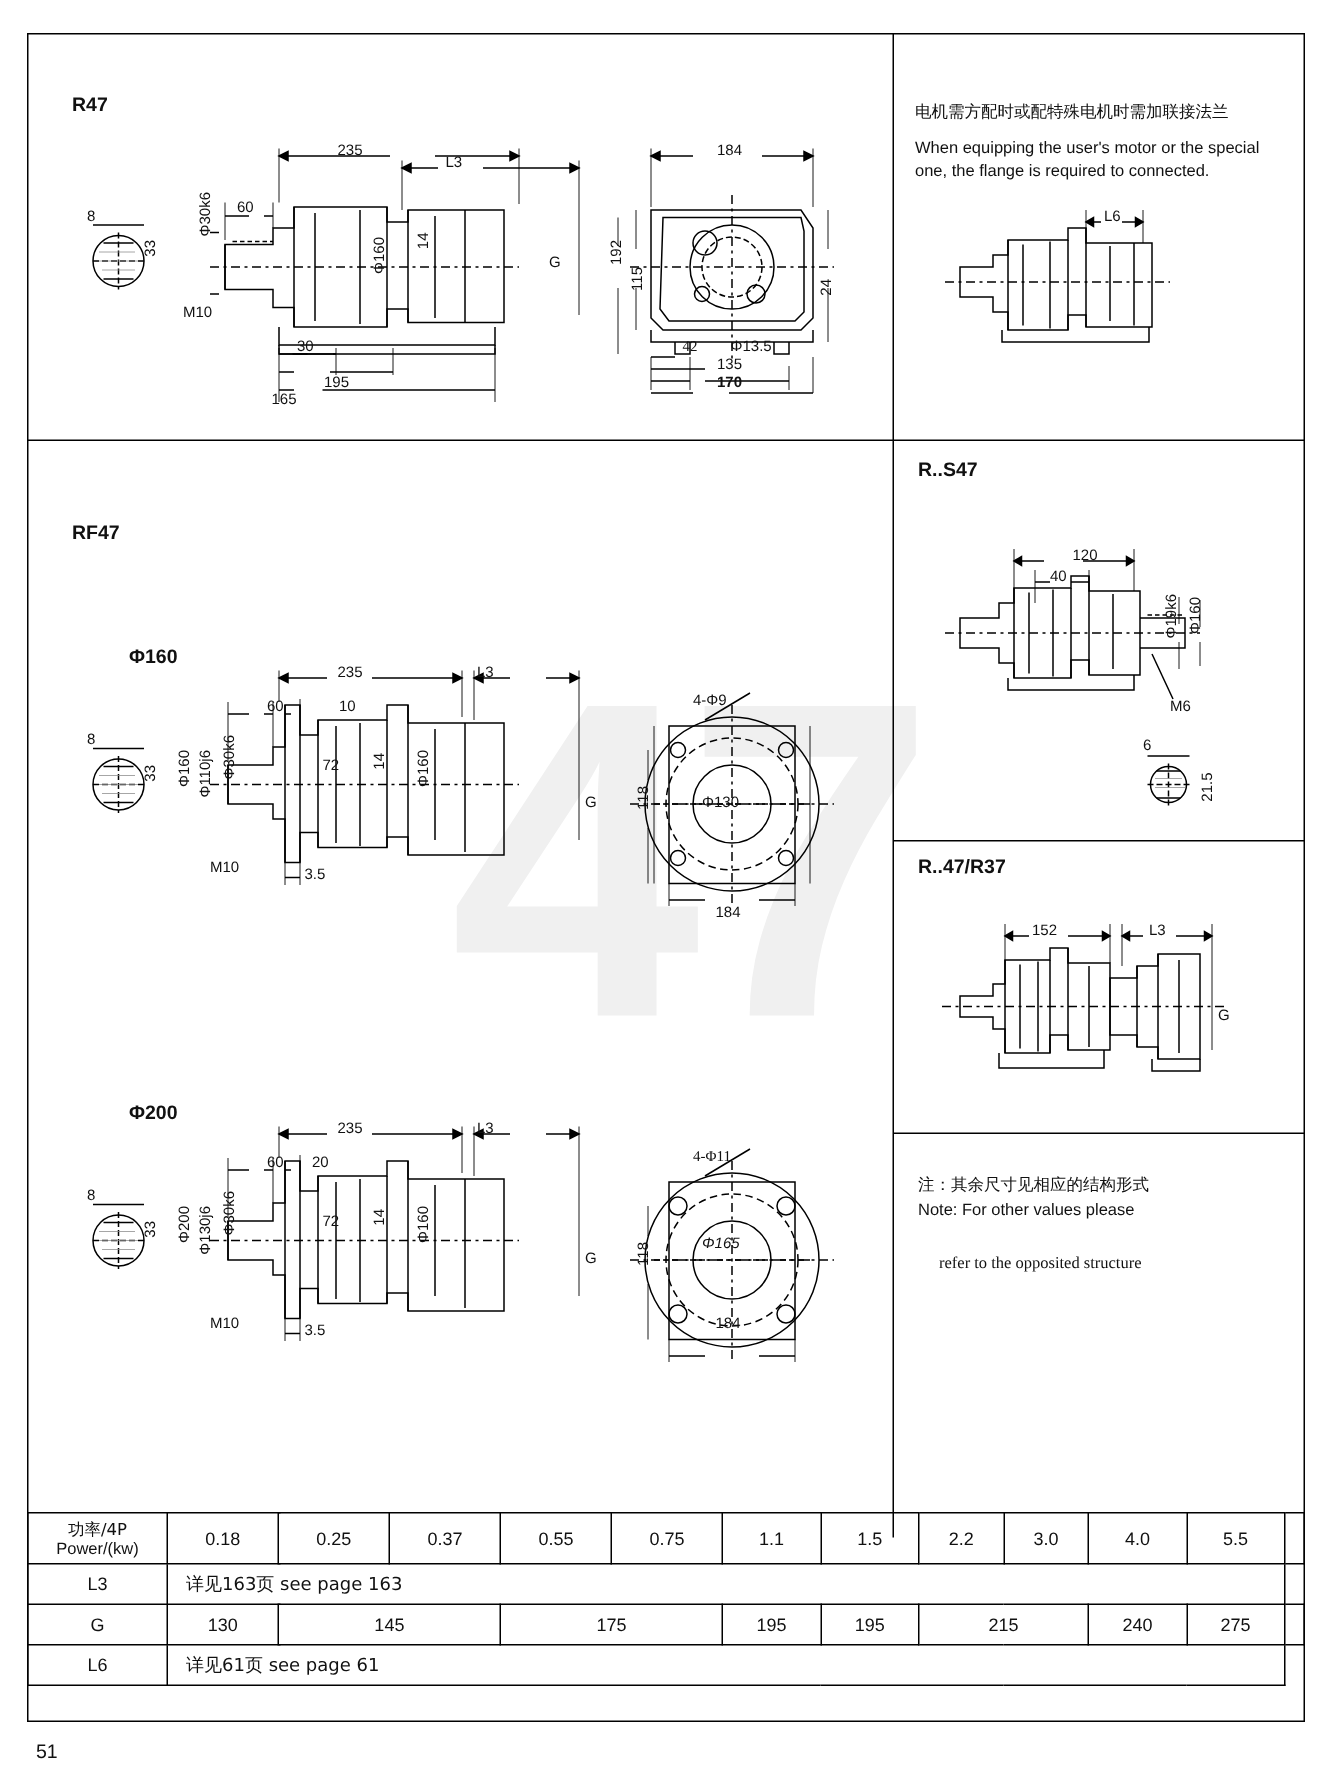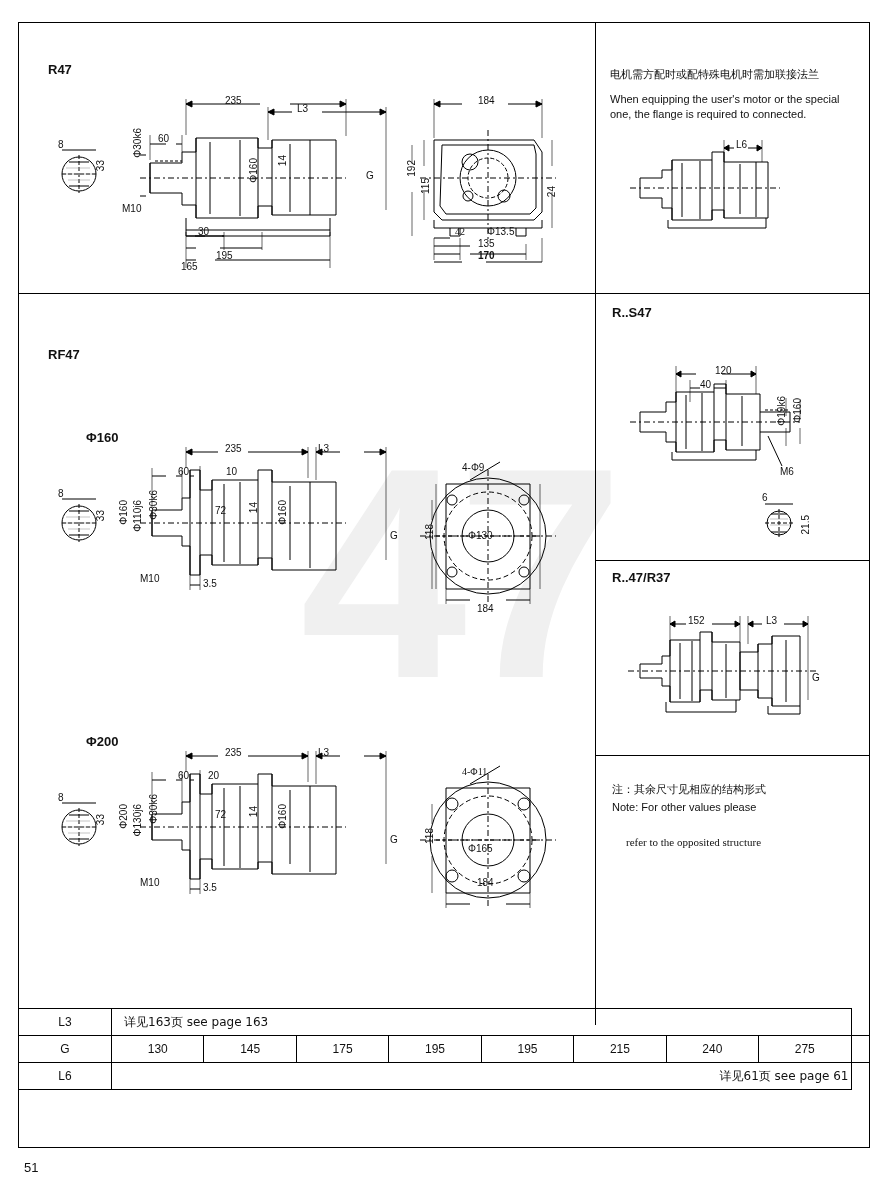--- a/index.html
+++ b/index.html
@@ -258,21 +258,21 @@
   <div class="tiny vert" style="left:148px;top:794px;">Φ30k6</div>
   <div class="tiny vert" style="left:132px;top:804px;">Φ130j6</div>
   <div class="tiny vert" style="left:118px;top:804px;">Φ200</div>
   <div class="tiny" style="left:215px;top:809px;">72</div>
   <div class="tiny vert" style="left:248px;top:806px;">14</div>
   <div class="tiny vert" style="left:277px;top:804px;">Φ160</div>
   <div class="tiny" style="left:390px;top:834px;">G</div>
   <div class="tiny" style="left:140px;top:877px;">M10</div>
   <div class="tiny" style="left:203px;top:882px;">3.5</div>
   <div class="tiny" style="left:462px;top:766px;font-family:Liberation Serif, serif;">4-Φ11</div>
-  <div class="tiny" style="left:468px;top:843px;">Φ165</div>
+  <div class="tiny" style="left:468px;top:824px;font-style:italic;">Φ165</div>
   <div class="tiny vert" style="left:424px;top:828px;">118</div>
   <div class="tiny" style="left:477px;top:877px;">184</div>
 
   <div class="note-box cn" style="left:610px;top:68px;width:250px;">电机需方配时或配特殊电机时需加联接法兰</div>
   <div class="note-box" style="left:610px;top:92px;width:250px;">When equipping the user's motor or the special one, the flange is required to connected.</div>
 
   <svg width="888" height="1191">
     <g stroke="#000" fill="none" stroke-width="1">
 
       <path d="M640,178 L662,178 L662,170 L672,170 L672,160 L712,160 L712,152 L724,152 L724,162 L768,162 L768,218 L724,218 L724,210 L712,210 L712,220 L672,220 L672,208 L662,208 L662,198 L640,198 Z"></path>
@@ -355,37 +355,55 @@
   <div class="tiny" style="left:688px;top:615px;">152</div>
   <div class="tiny" style="left:766px;top:615px;">L3</div>
   <div class="tiny" style="left:812px;top:672px;">G</div>
 
   <div class="note-box cn" style="left:612px;top:783px;width:250px;">注：其余尺寸见相应的结构形式</div>
   <div class="note-box" style="left:612px;top:800px;width:250px;">Note: For other values please</div>
   <div class="note-box" style="left:626px;top:835px;width:250px;font-family:Liberation Serif, serif;">refer to the opposited structure</div>
 
   <table class="tbl">
     <tbody>
+    <tr>
+      <td class="lead">
+        <div class="cn" style="font-size:11px">功率/4P</div>
+        <div style="font-size:11px">Power/(kw)</div>
+      </td>
+      <td colspan="2">0.18</td>
+      <td>0.25</td>
+      <td>0.37</td>
+      <td>0.55</td>
+      <td>0.75</td>
+      <td>1.1</td>
+      <td>1.5</td>
+      <td>2.2</td>
+      <td>3.0</td>
+      <td>4.0</td>
+      <td>5.5</td>
+      <td></td>
+    </tr>
     <tr>
       <td class="lead">L3</td>
       <td colspan="12" style="text-align:left;padding-left:12px" class="cn">详见163页   see page 163</td>
     </tr>
     <tr>
       <td class="lead">G</td>
       <td colspan="2">130</td>
       <td colspan="2">145</td>
       <td colspan="2">175</td>
       <td>195</td>
       <td>195</td>
       <td colspan="2">215</td>
       <td>240</td>
       <td>275</td>
       <td></td>
     </tr>
     <tr>
       <td class="lead">L6</td>
-      <td colspan="12" style="text-align:right;padding-left:12px" class="cn">详见61页   see page 61</td>
+      <td colspan="12" style="text-align:left;padding-left:12px" class="cn">详见61页   see page 61</td>
     </tr>
   </tbody>
     </table>
 
   <div class="pg">51</div>
 </div>
 
 </body></html>

